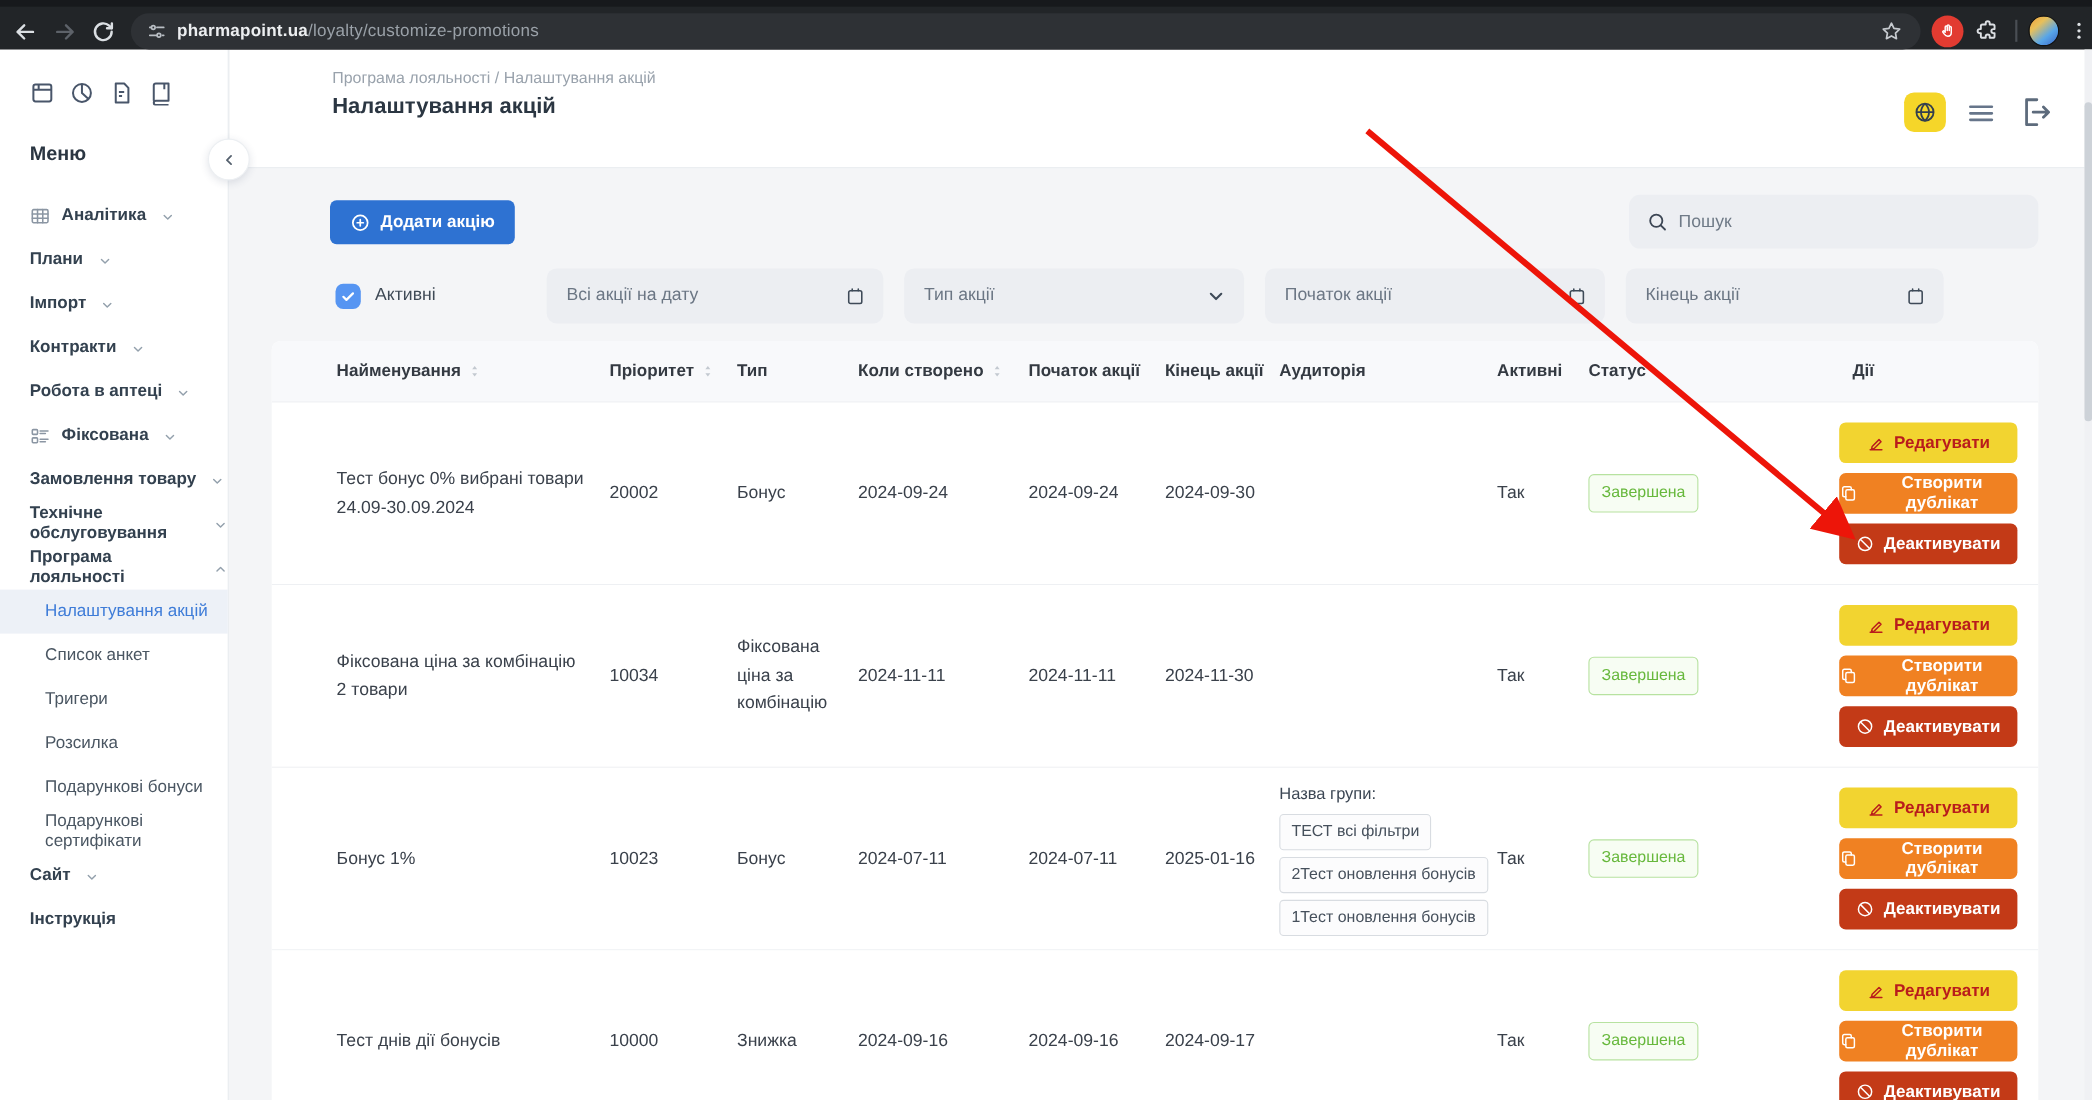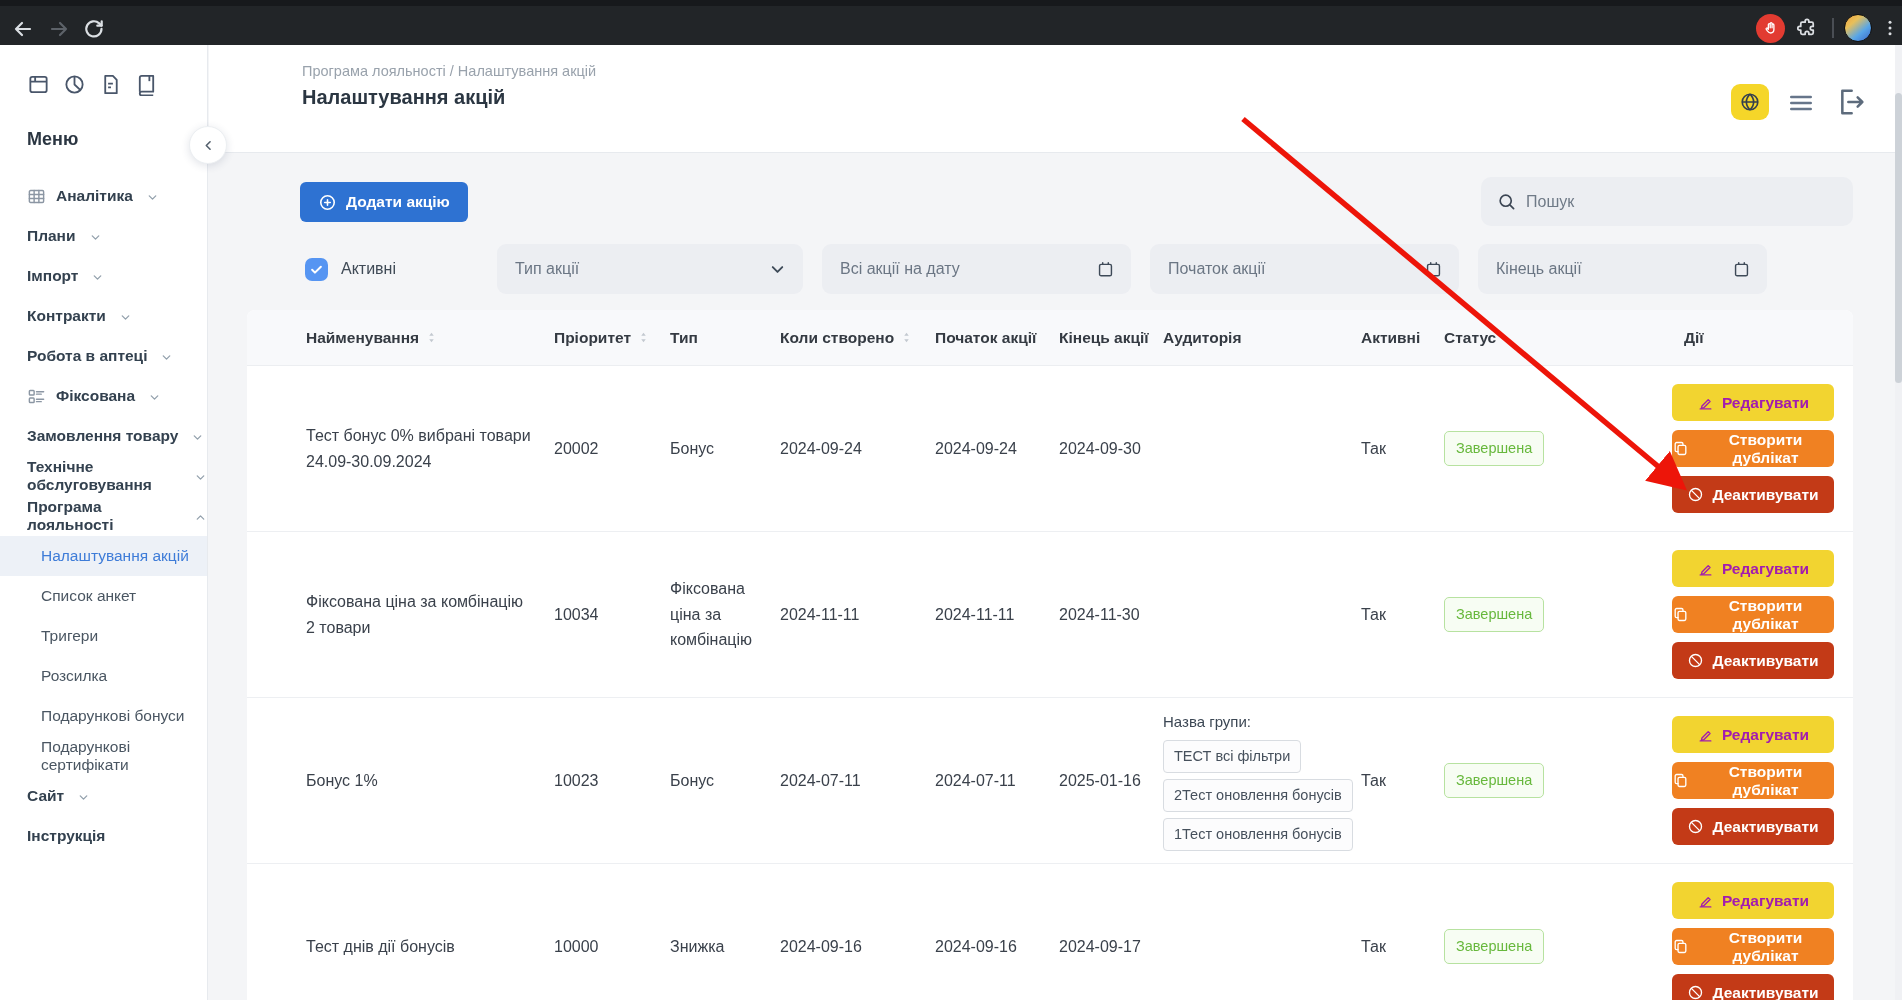--- a/index.html
+++ b/index.html
@@ -80,21 +80,21 @@
   .th.th-actions { padding-left:12px; }
   .tr { min-height:166px; border-bottom:1px solid #edeff2; background:#fff; }
   .td { font-size:16px; color:#3a414b; padding-right:18px; line-height:1.6; }
   .badge { display:inline-block; padding:5px 11px; border:1px solid #b7e2a0; border-radius:5px; background:#f7fdf3; color:#67b83c; font-size:14.5px; }
   .aud-label { font-size:15px; color:#3c4754; margin-bottom:6px; }
   .aud-tags { display:flex; flex-direction:column; align-items:flex-start; gap:6px; }
   .tag { padding:4px 10px; border:1px solid #d8dce1; border-radius:4px; background:#fcfcfd; font-size:14.5px; color:#46505c; white-space:nowrap; }
   .acts { display:flex; flex-direction:column; align-items:flex-end; gap:9px; padding:14px 0; }
   .act { width:162px; height:37px; border:none; border-radius:6px; font-size:15.5px; font-weight:700; font-family:inherit; display:flex; align-items:center; justify-content:center; gap:8px; cursor:pointer; }
   .act .ic { width:17px; height:17px; }
-  .act-edit { background:#f2d430; color:#a21caf; }
+  .act-edit { background:#f2d430; color:#b91c1c; }
   .act-duplicate { background:#f08122; color:#fff; }
   .act-deactivate { background:#c33a17; color:#fff; }
 
   
   .arrow-overlay { position:absolute; left:0; top:0; width:1902px; height:1000px; pointer-events:none; z-index:70; }
   .scroll-track { position:absolute; right:0; top:45px; width:7px; height:955px; background:#f0f1f4; z-index:65; }
   .scroll-thumb { position:absolute; right:0; top:48px; width:7px; height:290px; border-radius:4px; background:#cdd2d8; cursor:pointer; }
 </style>
 </head>
 <body>
@@ -109,20 +109,36 @@
       <svg viewBox="0 0 24 24" fill="none" stroke="currentColor" stroke-width="2.2" stroke-linecap="round" stroke-linejoin="round">
         <path d="M5 12h14M13 6l6 6-6 6"></path>
       </svg>
     </span>
   <span class="nav-btn ic" style="left:82px">
       <svg viewBox="0 0 24 24" fill="none" stroke="currentColor" stroke-width="2.2" stroke-linecap="round" stroke-linejoin="round">
         <path d="M19.5 11.8A7.6 7.6 0 1 1 17.2 6.4L19.5 8.6"></path>
         <path d="M19.7 4.3v4.4h-4.4"></path>
       </svg>
     </span>
+  <div class="url-pill">
+    <span class="ic tune">
+        <svg viewBox="0 0 24 24" fill="none" stroke="currentColor" stroke-width="2" stroke-linecap="round">
+          <circle cx="8" cy="7.5" r="2.1"></circle>
+          <path d="M12.2 7.5H20M4 7.5h1.8"></path>
+          <circle cx="14.5" cy="16.5" r="2.1"></circle>
+          <path d="M18.7 16.5H20M4 16.5h8.3"></path>
+        </svg>
+      </span>
+    <span class="url-text"><span class="url-domain">pharmapoint.ua</span><span class="url-path">/loyalty/customize-promotions</span></span>
+    <span class="ic pill-star">
+        <svg viewBox="0 0 24 24" fill="none" stroke="currentColor" stroke-width="1.8" stroke-linejoin="round">
+          <path d="M12 3.5l2.6 5.4 5.9.8-4.3 4.1 1 5.8-5.2-2.8-5.2 2.8 1-5.8L3.5 9.7l5.9-.8z"></path>
+        </svg>
+      </span>
+  </div>
   <span class="ext-red">
       <svg viewBox="0 0 24 24" fill="none" stroke="#fff" stroke-width="1.9" stroke-linecap="round" stroke-linejoin="round">
         <path d="M9 12V6.5a1.3 1.3 0 0 1 2.6 0V11m0-5.5V5a1.3 1.3 0 0 1 2.6 0v6m0-4.8v.8a1.3 1.3 0 0 1 2.6 0v6.5c0 3-1.8 4.8-4.5 4.8-2.2 0-3.2-.9-4.7-3l-1.7-2.5c-.5-.8.9-2.1 1.9-1l1.2 1.4"></path>
       </svg>
     </span>
   <span class="ic puzzle">
       <svg viewBox="0 0 24 24" fill="none" stroke="currentColor" stroke-width="1.9" stroke-linejoin="round">
         <path d="M10 4.5a2 2 0 0 1 4 0v1.2h3.2a1.6 1.6 0 0 1 1.6 1.6v3h-1.2a2 2 0 0 0 0 4h1.2v3a1.6 1.6 0 0 1-1.6 1.6H14v-1.2a2 2 0 0 0-4 0v1.2H6.8a1.6 1.6 0 0 1-1.6-1.6v-3H4a2 2 0 0 1 0-4h1.2v-3a1.6 1.6 0 0 1 1.6-1.6H10z"></path>
       </svg>
     </span>
@@ -337,33 +353,33 @@
       <span class="ic">
         <svg viewBox="0 0 24 24" fill="none" stroke="currentColor" stroke-width="3.2" stroke-linecap="round" stroke-linejoin="round">
           <path d="M5 12.5l4.5 4.5L19 7.5"></path>
         </svg>
       </span>
     </span>
   <span class="lbl">Активні</span>
 </div>
 <div class="filter-fields" id="filter-fields">
     <div class="ffield">
-      <span class="flbl">Тип акції</span>
-      <span class="ic ">
-        <svg viewBox="0 0 24 24" fill="none" stroke="currentColor" stroke-linecap="round" stroke-linejoin="round" stroke-width="2.4">
-          <path d="M6 9l6 6 6-6"></path>
-        </svg>
-      </span>
-    </div>
-    <div class="ffield">
       <span class="flbl">Всі акції на дату</span>
       <span class="ic ">
         <svg viewBox="0 0 24 24" fill="none" stroke="currentColor" stroke-linecap="round" stroke-linejoin="round" stroke-width="1.8">
           <rect x="4.5" y="5.5" width="15" height="14.5" rx="2"></rect>
           <path d="M8.5 3.5v3M15.5 3.5v3" stroke-dasharray="2 1.5"></path>
+        </svg>
+      </span>
+    </div>
+    <div class="ffield">
+      <span class="flbl">Тип акції</span>
+      <span class="ic ">
+        <svg viewBox="0 0 24 24" fill="none" stroke="currentColor" stroke-linecap="round" stroke-linejoin="round" stroke-width="2.4">
+          <path d="M6 9l6 6 6-6"></path>
         </svg>
       </span>
     </div>
     <div class="ffield">
       <span class="flbl">Початок акції</span>
       <span class="ic ">
         <svg viewBox="0 0 24 24" fill="none" stroke="currentColor" stroke-linecap="round" stroke-linejoin="round" stroke-width="1.8">
           <rect x="4.5" y="5.5" width="15" height="14.5" rx="2"></rect>
           <path d="M8.5 3.5v3M15.5 3.5v3" stroke-dasharray="2 1.5"></path>
         </svg>

